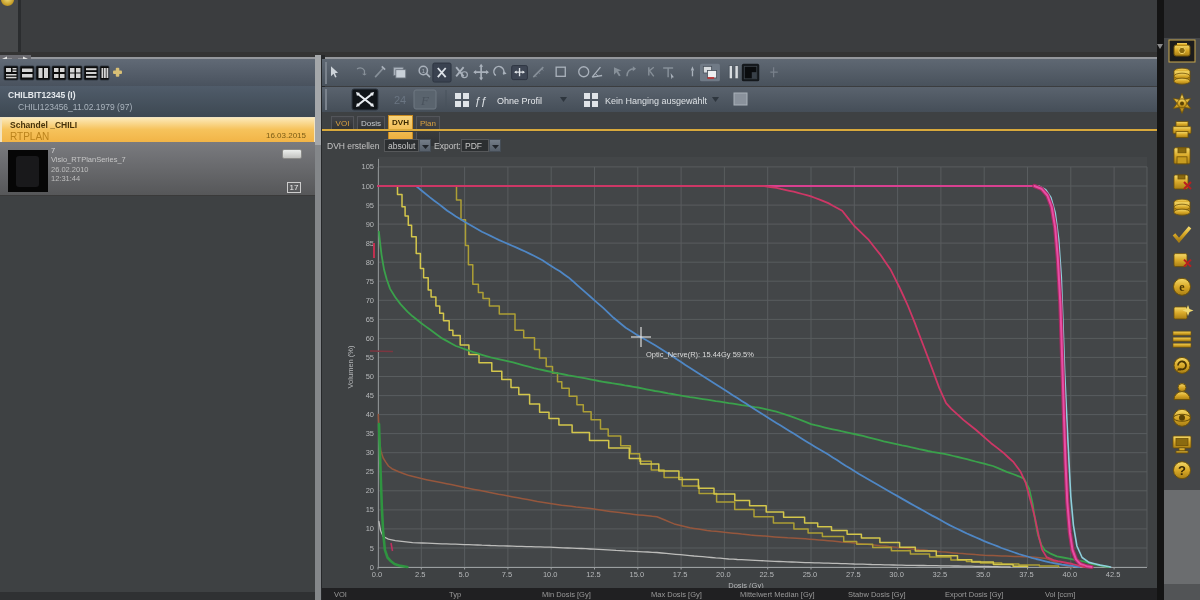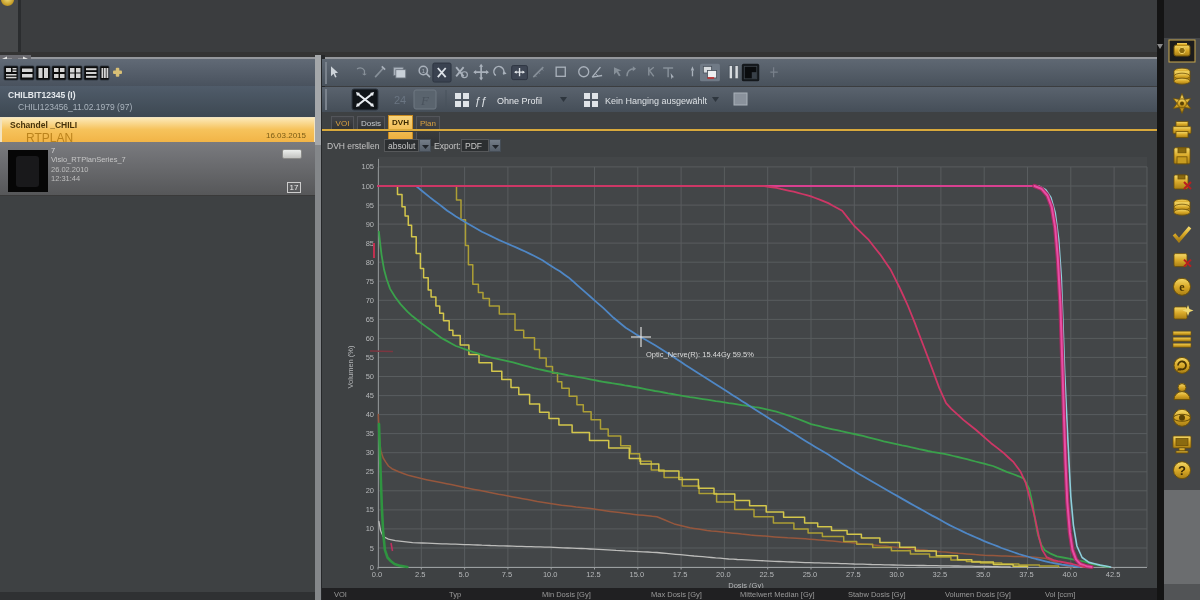--- a/index.html
+++ b/index.html
@@ -67,21 +67,21 @@
       <rect x="113" y="11.5" width="9" height="3.5" rx="1"></rect>
       <rect x="115.8" y="8.8" width="3.5" height="9" rx="1"></rect>
     </g>
   </svg>
 <div class="abs" style="left:0;top:86px;width:315px;height:31px;background:linear-gradient(#505c6a,#3d4852)">
     <div style="position:absolute;left:8px;top:4px;font-size:8.5px;font-weight:bold;color:#e4e8ec">CHILBIT12345 (I)</div>
     <div style="position:absolute;left:18px;top:16px;font-size:8.5px;color:#aab4be">CHILI123456_11.02.1979 (97)</div>
   </div>
 <div class="abs" style="left:0;top:117px;width:315px;height:40px;background:linear-gradient(#fce9b8,#f6c35c 30%,#eda42f);border:1px solid #f2e3c0;border-left:2px solid #f2e3c0">
     <div style="position:absolute;left:8px;top:2px;font-size:8.5px;font-weight:bold;color:#46320a">Schandel _CHILI</div>
-    <div style="position:absolute;left:24px;top:13px;font-size:12px;color:#bb831c">RTPLAN</div>
+    <div style="position:absolute;left:8px;top:13px;font-size:10px;color:#bb831c">RTPLAN</div>
     <div style="position:absolute;right:8px;top:13px;font-size:8px;color:#7a5c14">16.03.2015</div>
   </div>
 <div class="abs" style="left:0;top:142px;width:315px;height:54px;background:linear-gradient(#7a7b7f,#565759);border-bottom:1px solid #3a3a3a">
     <div style="position:absolute;left:8px;top:8px;width:40px;height:42px;background:#060606">
       <div style="position:absolute;left:8px;top:6px;width:23px;height:31px;background:#19191b;border-radius:3px"></div>
     </div>
     <div style="position:absolute;left:51px;top:4px;font-size:7.5px;color:#d6d6d6">7</div>
     <div style="position:absolute;left:51px;top:13px;font-size:7.5px;color:#c6c6c6">Visio_RTPlanSeries_7</div>
     <div style="position:absolute;left:51px;top:23px;font-size:7.5px;color:#bebebe">26.02.2010</div>
     <div style="position:absolute;left:51px;top:32px;font-size:7.5px;color:#bebebe">12:31:44</div>
@@ -368,21 +368,21 @@
     </g>
     <text x="324" y="225" fill="#dcdcdc" font-family="Liberation Sans, sans-serif" font-size="7.5">Optic_Nerve(R): 15.44Gy 59.5%</text>
   </svg>
 <div class="abs" style="left:322px;top:588px;width:835px;height:12px;background:#202022"></div>
 <div class="abs" style="left:334px;top:590px;font-size:7.5px;color:#9a9a9a">VOI</div>
 <div class="abs" style="left:449px;top:590px;font-size:7.5px;color:#9a9a9a">Typ</div>
 <div class="abs" style="left:542px;top:590px;font-size:7.5px;color:#9a9a9a">Min Dosis [Gy]</div>
 <div class="abs" style="left:651px;top:590px;font-size:7.5px;color:#9a9a9a">Max Dosis [Gy]</div>
 <div class="abs" style="left:740px;top:590px;font-size:7.5px;color:#9a9a9a">Mittelwert Median [Gy]</div>
 <div class="abs" style="left:848px;top:590px;font-size:7.5px;color:#9a9a9a">Stabw Dosis [Gy]</div>
-<div class="abs" style="left:945px;top:590px;font-size:7.5px;color:#9a9a9a">Volumen Dosis [Gy]</div>
+<div class="abs" style="left:945px;top:590px;font-size:7.5px;color:#9a9a9a">Export Dosis [Gy]</div>
 <div class="abs" style="left:1045px;top:590px;font-size:7.5px;color:#9a9a9a">Vol [ccm]</div>
 <div class="abs" style="left:1157px;top:0;width:7px;height:600px;background:#141414"></div>
 <svg class="abs" style="left:1156px;top:42px" width="9" height="8">
     <path d="M1 2 L7 2 L4 7 Z" fill="#8a8a8a"></path>
   </svg>
 <div class="abs" style="left:1164px;top:0;width:36px;height:38px;background:#2d2e30"></div>
 <div class="abs" style="left:1164px;top:38px;width:36px;height:452px;background:#454749"></div>
 <div class="abs" style="left:1164px;top:490px;width:36px;height:110px;background:#6b6d6f"></div>
 <div class="abs" style="left:1164px;top:584px;width:36px;height:16px;background:#525456"></div>
 <svg class="abs" style="left:1164px;top:0" width="36" height="600">

